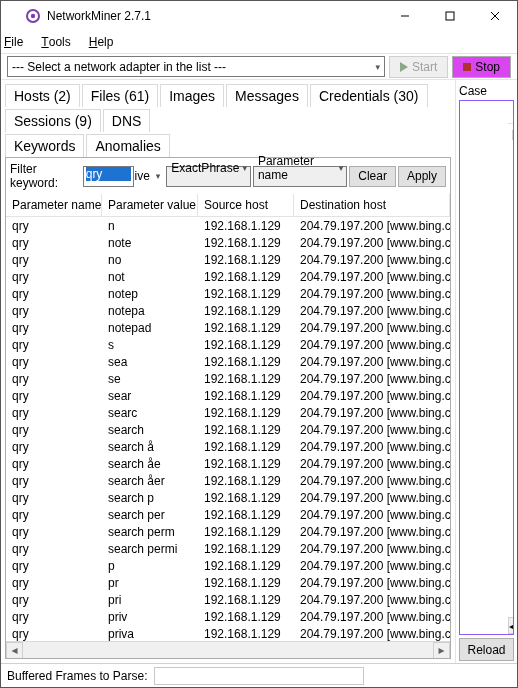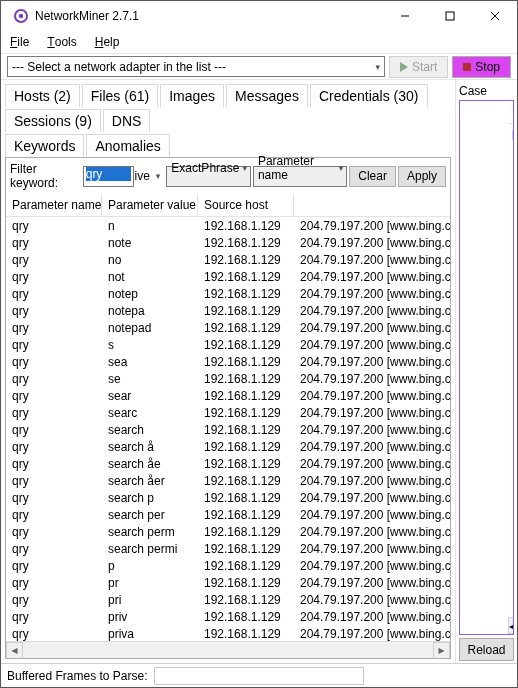--- a/index.html
+++ b/index.html
@@ -1,23 +1,23 @@
 <!DOCTYPE html>
 <html><head>
 <meta charset="utf-8">
 <style>
 * { box-sizing: border-box; margin: 0; padding: 0; font-family: "Segoe UI", Tahoma, sans-serif; font-size: 12px; }
 body { background: #fff; width: 518px; height: 688px; border: 1px solid #555; display: flex; flex-direction: column; overflow: hidden; }
 
-.titlebar { height: 30px; display: flex; align-items: center; padding: 0 0 0 12px; }
+.titlebar { height: 30px; display: flex; align-items: center; padding: 0 0 0 24px; }
 .titlebar .app-icon { width: 16px; height: 16px; margin-right: 6px; display: inline-flex; align-items: center; justify-content: center; }
 .titlebar .title { flex: 1; font-size: 12px; }
 .titlebar .win-btn { width: 45px; height: 30px; display: flex; align-items: center; justify-content: center; color: #222; }
 
-.menubar { height: 22px; display: flex; align-items: center; padding: 0 9px; gap: 18px; text-align: right; }
+.menubar { height: 22px; display: flex; align-items: center; padding: 0 3px; gap: 18px; text-align: right; }
 .menubar span { text-decoration: underline; text-decoration-color: #000; text-underline-offset: 1px; display: inline-block; }
 .menubar .m { text-decoration: none; }
 .menubar .m .u { text-decoration: underline; }
 
 .toolbar-row { height: 26px; display: flex; align-items: center; padding: 2px 6px; gap: 4px; border-top: 1px solid #e5e5e5; }
 .adapter-select { flex: 1; height: 21px; border: 1px solid #7a7a7a; background: #fff; padding: 8px 4px; display: flex; align-items: center; justify-content: space-between; }
 .btn { height: 22px; border: 1px solid #adadad; background: #e1e1e1; padding: 0 10px; display: flex; align-items: center; gap: 4px; }
 .btn.disabled { color: #a0a0a0; border-color: #d0d0d0; background: #efefef; }
 .btn.stop { background: #d946ef; }
 .stop-square { width: 8px; height: 8px; background: #b03030; display: inline-block; }
@@ -149,20 +149,21 @@
           </div>
         <div class="sbtn">
             <span>Apply</span>
           </div>
       </div>
       <div class="grid">
         <div class="grid-head">
           <div class="gh c0">Parameter name</div>
           <div class="gh c1">Parameter value</div>
           <div class="gh c2">Source host</div>
+          <div class="gh c3">Destination host</div>
         </div>
         <div class="grid-body" id="grid-body">
             <div class="gr">
               <div class="gc c0">qry</div>
               <div class="gc c1">n</div>
               <div class="gc c2">192.168.1.129</div>
               <div class="gc c3">204.79.197.200 [www.bing.com]</div>
             </div>
             <div class="gr">
               <div class="gc c0">qry</div>

